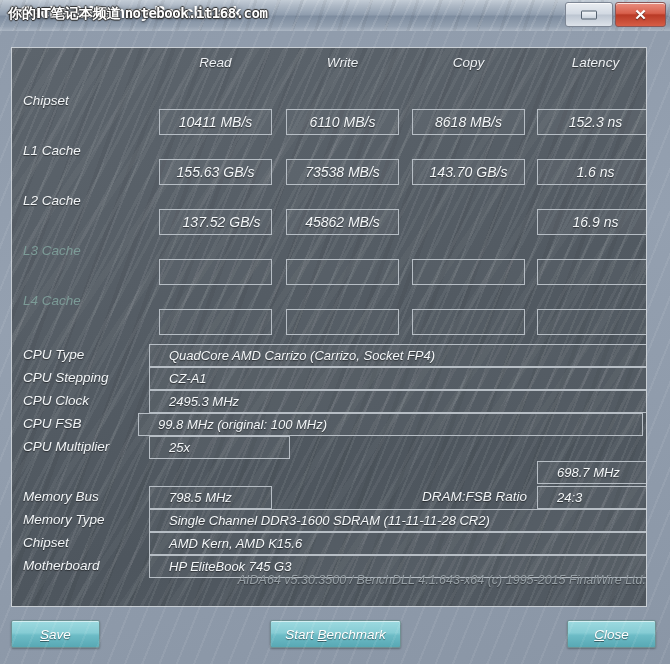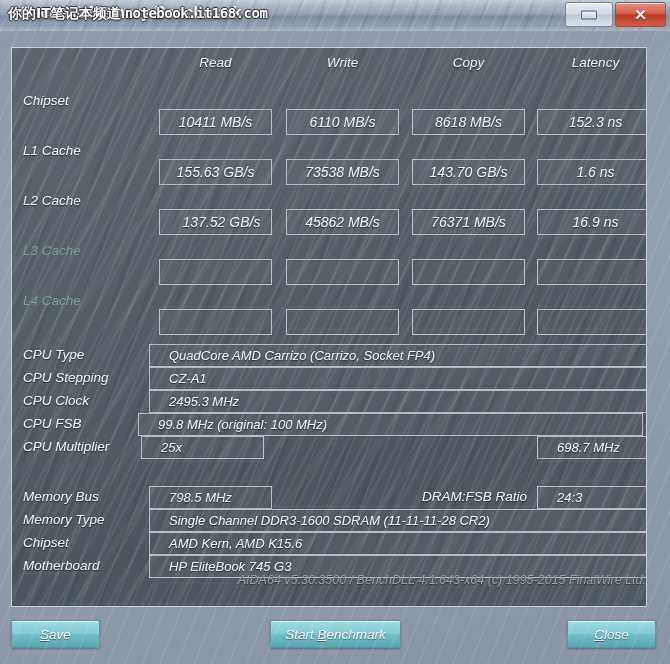--- a/index.html
+++ b/index.html
@@ -300,21 +300,20 @@
         <div class="vbox" style="left:147px;width:113px;">155.63 GB/s</div>
         <div class="vbox" style="left:274px;width:113px;">73538 MB/s</div>
         <div class="vbox" style="left:400px;width:113px;">143.70 GB/s</div>
         <div class="vbox" style="left:525px;width:117px;text-align:center;">1.6 ns</div>
       </div>
 
       <div class="bench-row" style="top:141px;">
         <div class="row-label">L2 Cache</div>
         <div class="vbox" style="left:147px;width:113px;padding-left:12px;">137.52 GB/s</div>
         <div class="vbox" style="left:274px;width:113px;">45862 MB/s</div>
-        <div class="vbox" style="left:400px;width:113px;">76371 MB/s</div>
         <div class="vbox" style="left:525px;width:117px;">16.9 ns</div>
       </div>
 
       <div class="bench-row" style="top:191px;">
         <div class="row-label dim">L3 Cache</div>
         <div class="vbox empty" style="left:147px;width:113px;"></div>
         <div class="vbox empty" style="left:274px;width:113px;"></div>
         <div class="vbox empty" style="left:400px;width:113px;"></div>
         <div class="vbox empty" style="left:525px;width:117px;"></div>
       </div>
@@ -342,22 +341,22 @@
         <div class="info-field" style="left:137px;width:505px;">2495.3 MHz</div>
       </div>
 
       <div class="info-row" style="top:365px;">
         <div class="info-label">CPU FSB</div>
         <div class="info-field" style="left:126px;width:505px;">99.8 MHz  (original: 100 MHz)</div>
       </div>
 
       <div class="info-row" style="top:388px;">
         <div class="info-label">CPU Multiplier</div>
-        <div class="info-field" style="left:129px;width:123px;">25x</div>
-        <div class="info-field" style="left:525px;width:117px;">698.7 MHz</div>
+        <div class="info-field" style="left:137px;width:141px;">25x</div>
+        <div class="info-field" style="left:525px;width:117px;margin-top:25px;">698.7 MHz</div>
       </div>
 
       <div class="info-row" style="top:438px;">
         <div class="info-label">Memory Bus</div>
         <div class="info-field" style="left:137px;width:123px;">798.5 MHz</div>
         <div class="sub-label" style="left:300px;width:215px;">DRAM:FSB Ratio</div>
         <div class="info-field" style="left:525px;width:117px;">24:3</div>
       </div>
 
       <div class="info-row" style="top:461px;">

